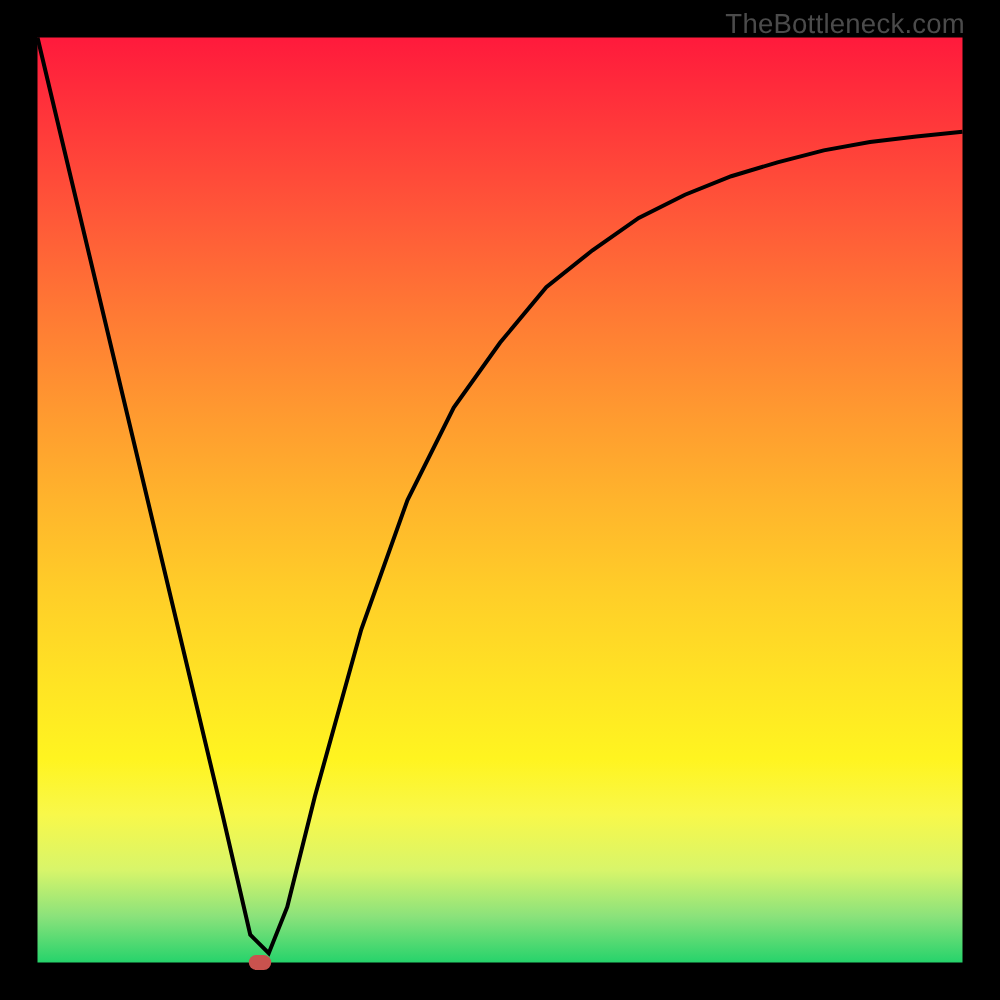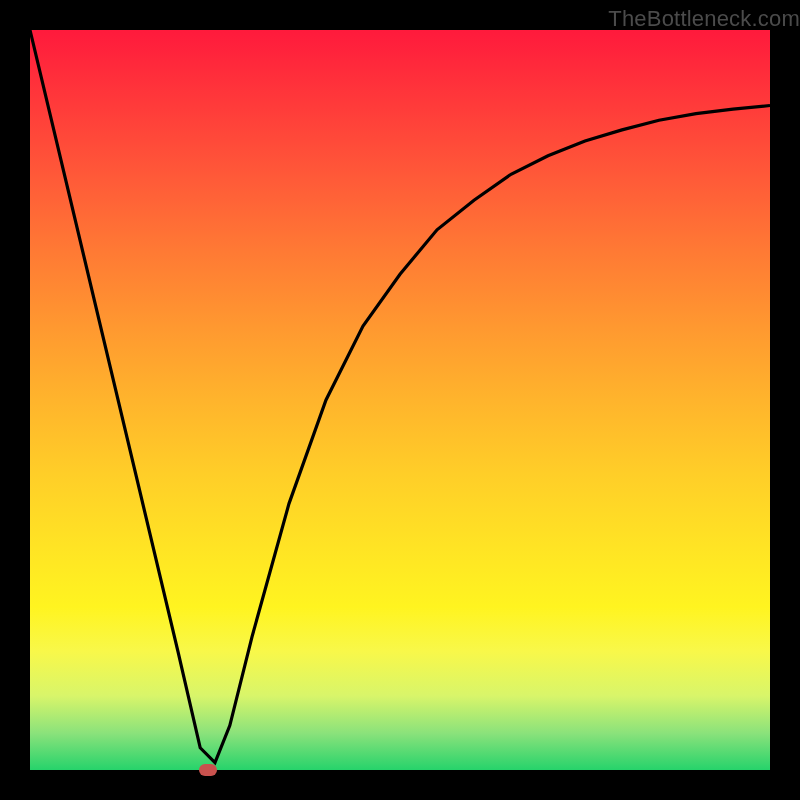--- a/index.html
+++ b/index.html
@@ -29,21 +29,21 @@
       #fff420 78%,
       #f8f84a 84%,
       #d8f56a 90%,
       #8BE27B 95%,
       #26d36b 100%
     );
   }
   .watermark {
     position: absolute;
     top: 6px;
-    right: 0;
+    right: 28px;
     color: #4b4b4b;
     font-size: 22px;
     font-weight: 500;
     letter-spacing: 0.2px;
     font-family: Arial, Helvetica, sans-serif;
   }
   svg.curve {
     position: absolute;
     left: 0;
     top: 0;

